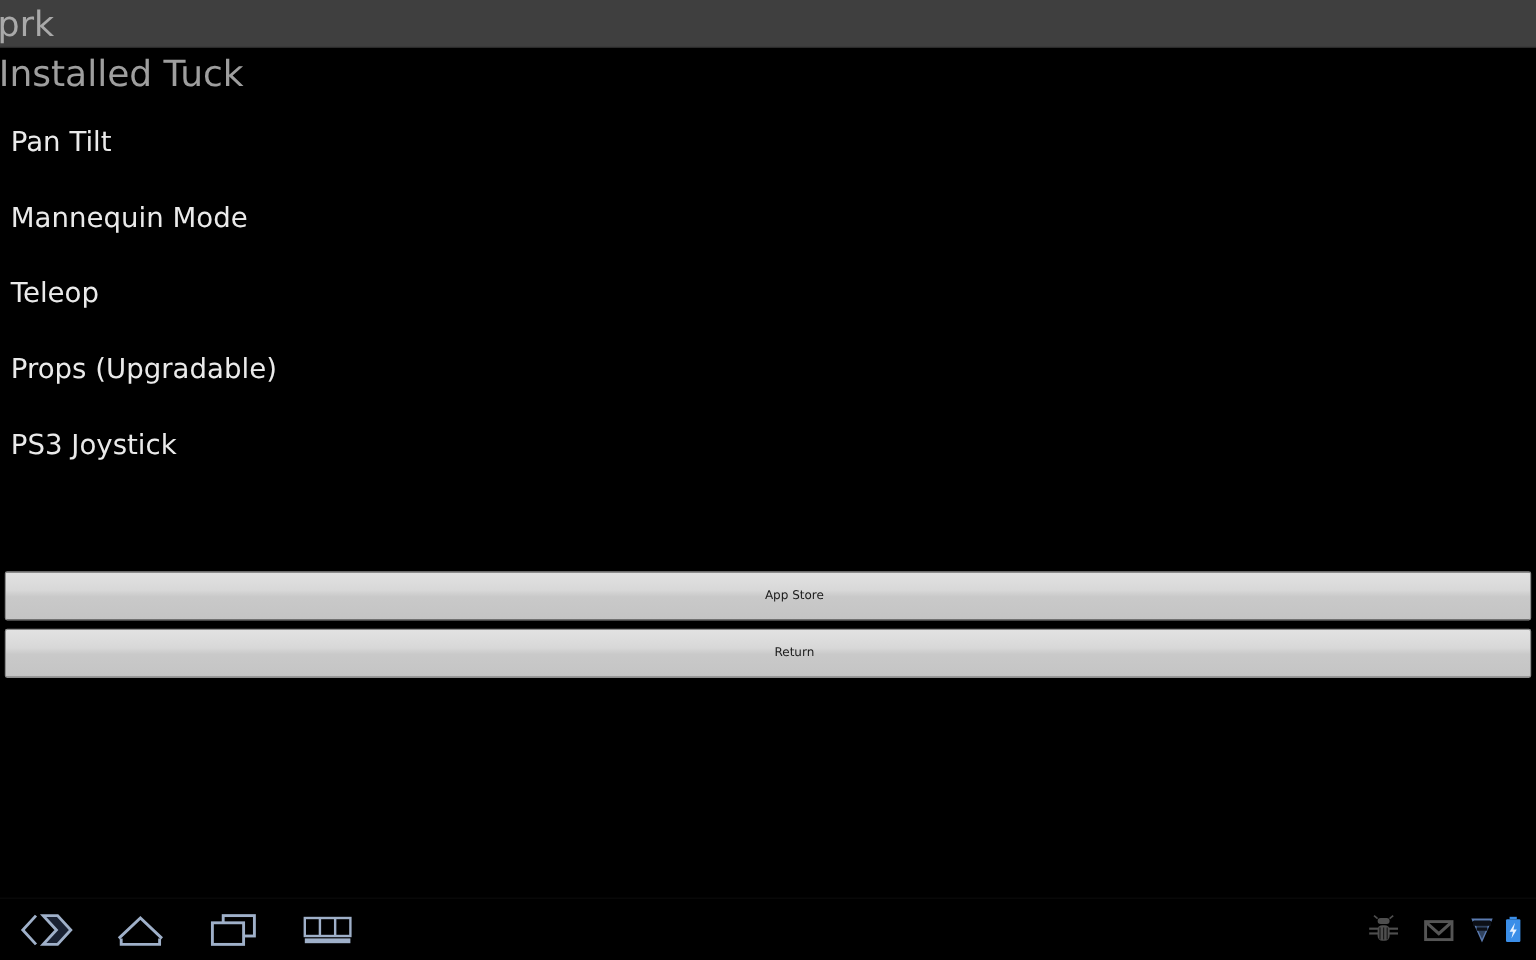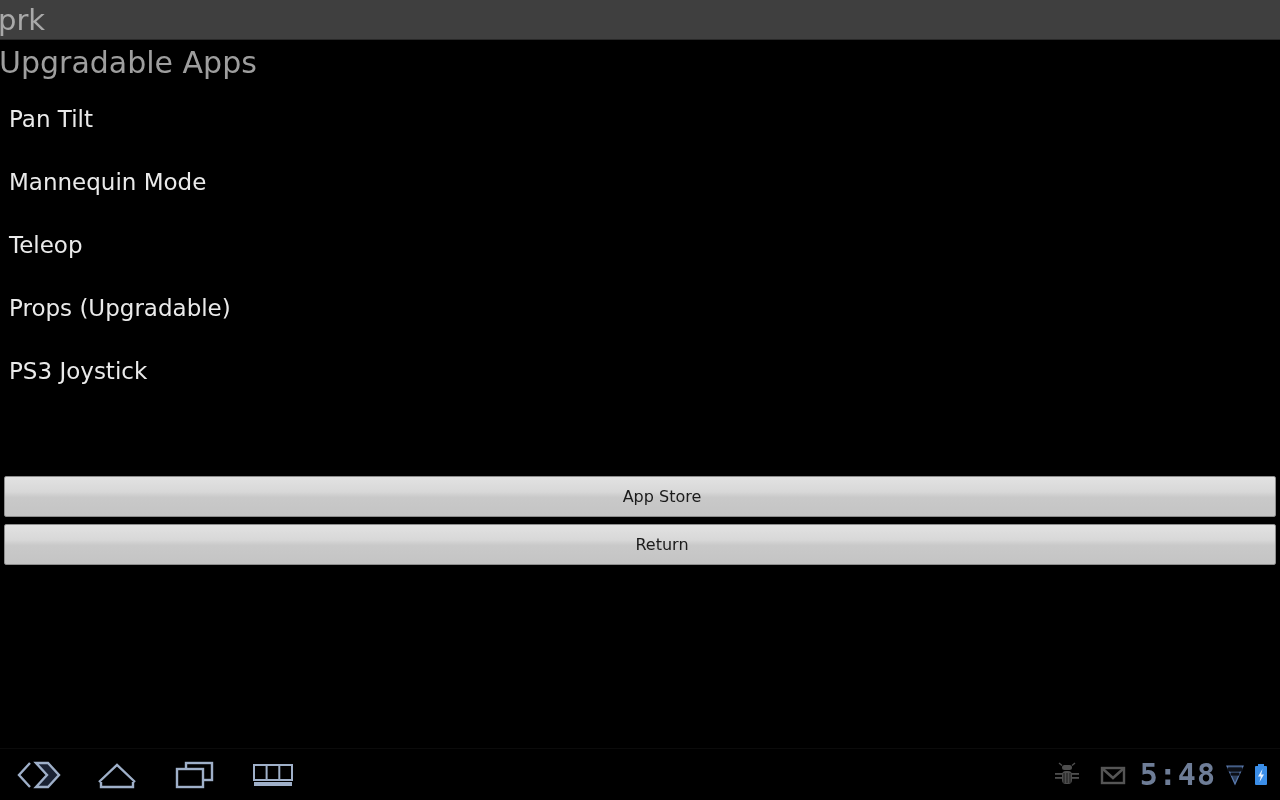--- a/index.html
+++ b/index.html
@@ -71,21 +71,21 @@
     display:block;
     width:1272px;
     margin:0 4px 7px 4px;
     height:41px;
     border:1px solid #8d8d8d;
     border-radius:2px;
     background:linear-gradient(to bottom,
        #e2e2e2 0%, #d8d8d8 38%, #c9c9c9 52%, #c4c4c4 100%);
     color:#1b1b1b;
     font-family:"DejaVu Sans", sans-serif;
-    font-size:16px;
+    font-size:10px;
     line-height:39px;
     text-align:center;
     cursor:pointer;
     padding-left:44px;
   }
 
   
   #system-bar {
     position:absolute;
     left:0; bottom:0;
@@ -140,21 +140,21 @@
 </style>
 </head>
 <body>
 
 <div id="screen">
 
   <div id="titlebar">
     <div id="titlebar-text">prk</div>
   </div>
 
-  <div id="page-heading">Upgradable Apps</div>
+  <div id="page-heading">Installed Tuck</div>
 
   <div id="app-list">
     <div class="app-list-item">
       <span class="app-list-item-label">Pan Tilt</span>
     </div>
     <div class="app-list-item">
       <span class="app-list-item-label">Mannequin Mode</span>
     </div>
     <div class="app-list-item">
       <span class="app-list-item-label">Teleop</span>
@@ -232,21 +232,20 @@
         </svg>
       </div>
 
       <div class="status-icon" id="status-mail">
         <svg width="26" height="22" viewBox="0 0 26 22">
           <rect x="2" y="4" width="22" height="15" fill="none" stroke="#555555" stroke-width="2.4"></rect>
           <path d="M3 5 L13 14 L23 5" fill="none" stroke="#555555" stroke-width="2.6"></path>
         </svg>
       </div>
 
-      <div id="clock">5:48</div>
 
       <div class="status-icon" id="status-signal">
         <svg width="20" height="26" viewBox="0 0 20 26">
           <path d="M2 4 L18 4 L10 22 Z" fill="#2f425f" stroke="#5b7bb0" stroke-width="1.2"></path>
           <rect x="2.5" y="5.5" width="15" height="4" fill="#0c0f16"></rect>
           <rect x="5.5" y="11" width="9" height="2.6" fill="#0c0f16"></rect>
         </svg>
       </div>
 
       <div class="status-icon" id="status-battery">

